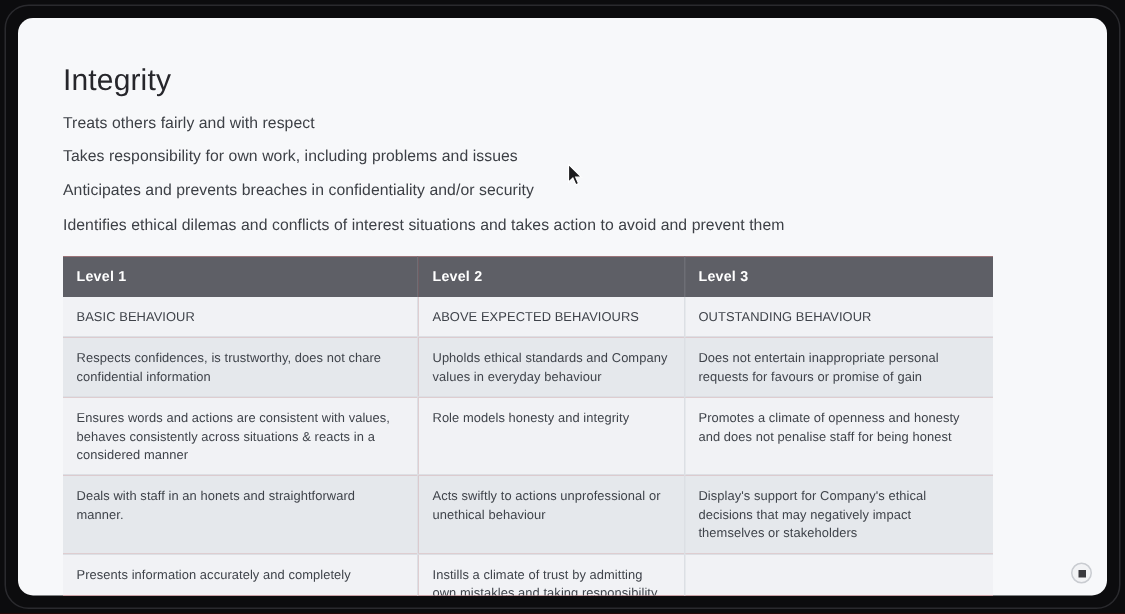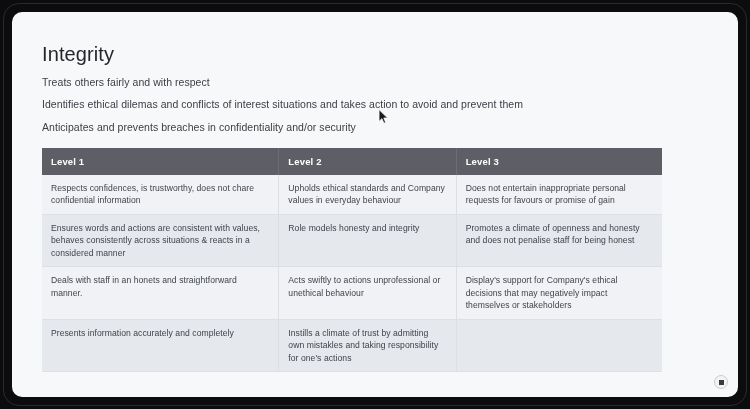--- a/index.html
+++ b/index.html
@@ -163,40 +163,46 @@
 
 <div class="device-frame">
 
   <div class="doc-card">
     <div class="doc-inner">
 
       <h1 class="section-title">Integrity</h1>
 
       <ul class="intro-list">
         <li class="intro-item">Treats others fairly and with respect</li>
+        <li class="intro-item">Takes responsibility for own work, including problems and issues</li>
+        <li class="intro-item">Anticipates and prevents breaches in confidentiality and/or security</li>
         <li class="intro-item">Identifies ethical dilemas and conflicts of interest situations and takes action to avoid and prevent them</li>
-        <li class="intro-item">Anticipates and prevents breaches in confidentiality and/or security</li>
       </ul>
 
       <div class="comp-table-wrap">
         <table class="comp-table">
           <colgroup>
             <col class="col-1">
             <col class="col-2">
             <col class="col-3">
           </colgroup>
           <thead>
             <tr>
               <th>Level 1</th>
               <th>Level 2</th>
               <th>Level 3</th>
             </tr>
           </thead>
           <tbody>
             <tr>
+              <td>BASIC BEHAVIOUR</td>
+              <td>ABOVE EXPECTED BEHAVIOURS</td>
+              <td>OUTSTANDING BEHAVIOUR</td>
+            </tr>
+            <tr>
               <td>Respects confidences, is trustworthy, does not chare confidential information</td>
               <td>Upholds ethical standards and Company values in everyday behaviour</td>
               <td>Does not entertain inappropriate personal requests for favours or promise of gain</td>
             </tr>
             <tr>
               <td>Ensures words and actions are consistent with values, behaves consistently across situations &amp; reacts in a considered manner</td>
               <td>Role models honesty and integrity</td>
               <td>Promotes a climate of openness and honesty and does not penalise staff for being honest</td>
             </tr>
             <tr>

